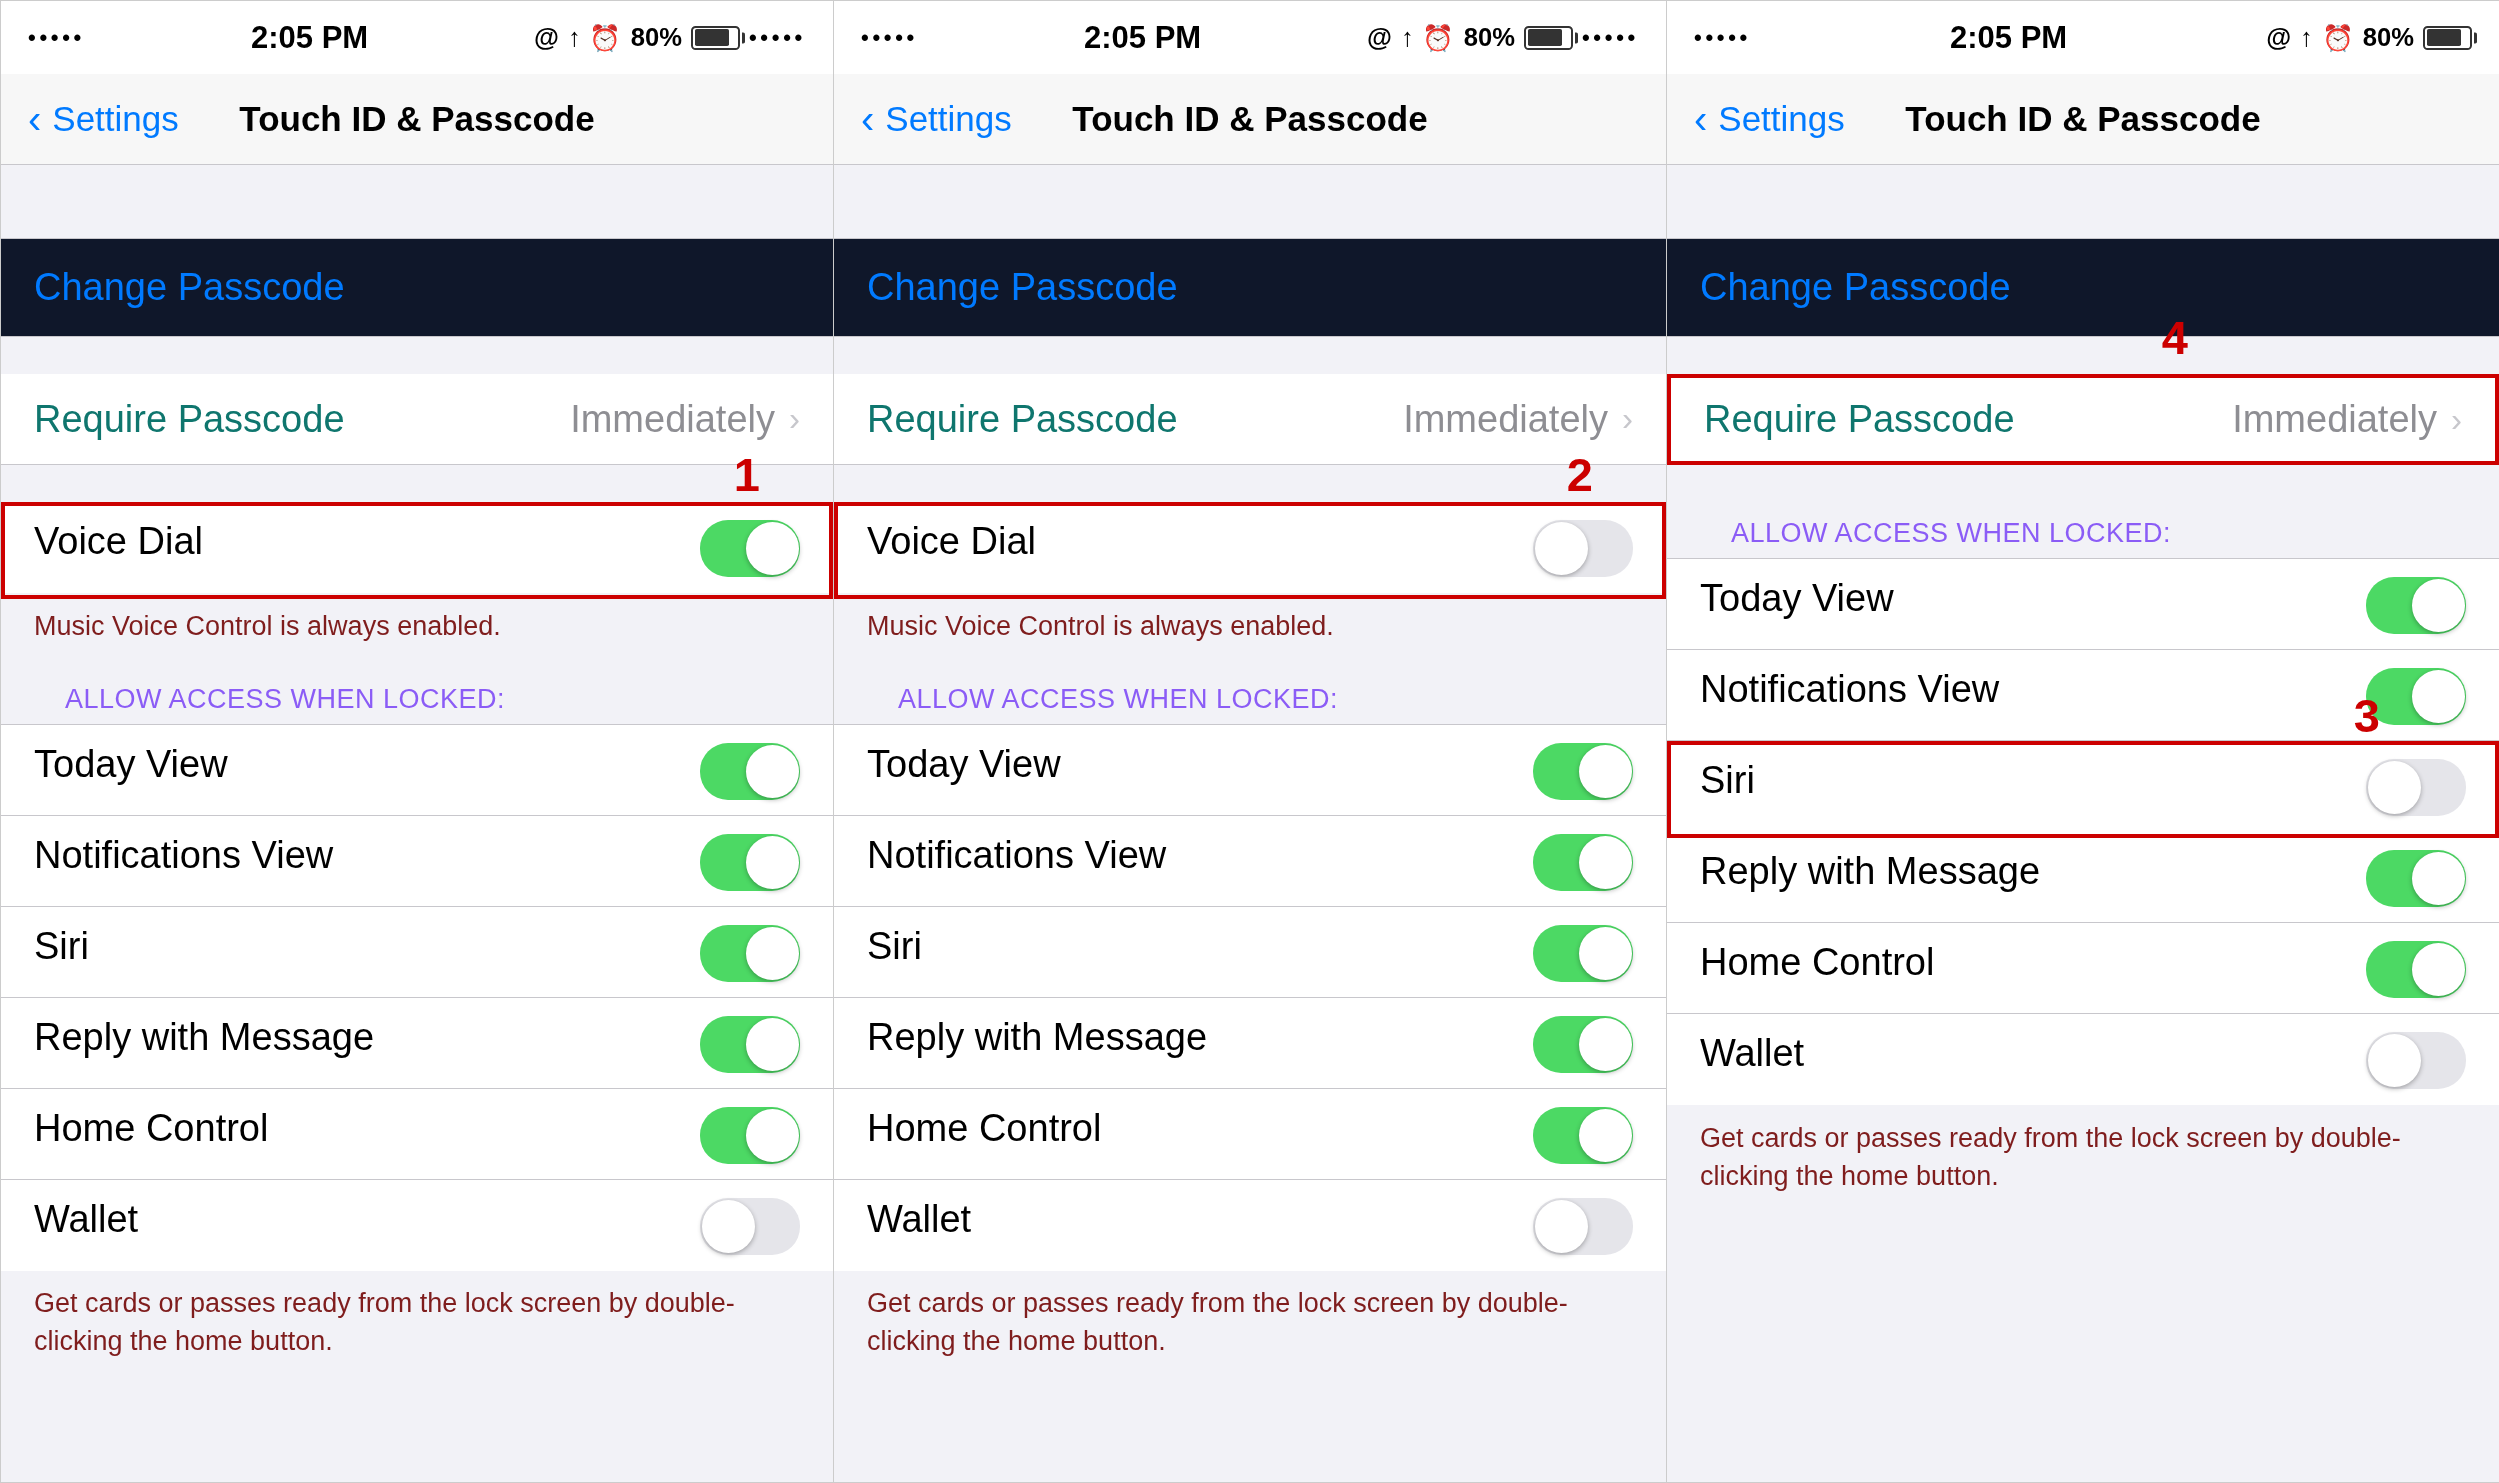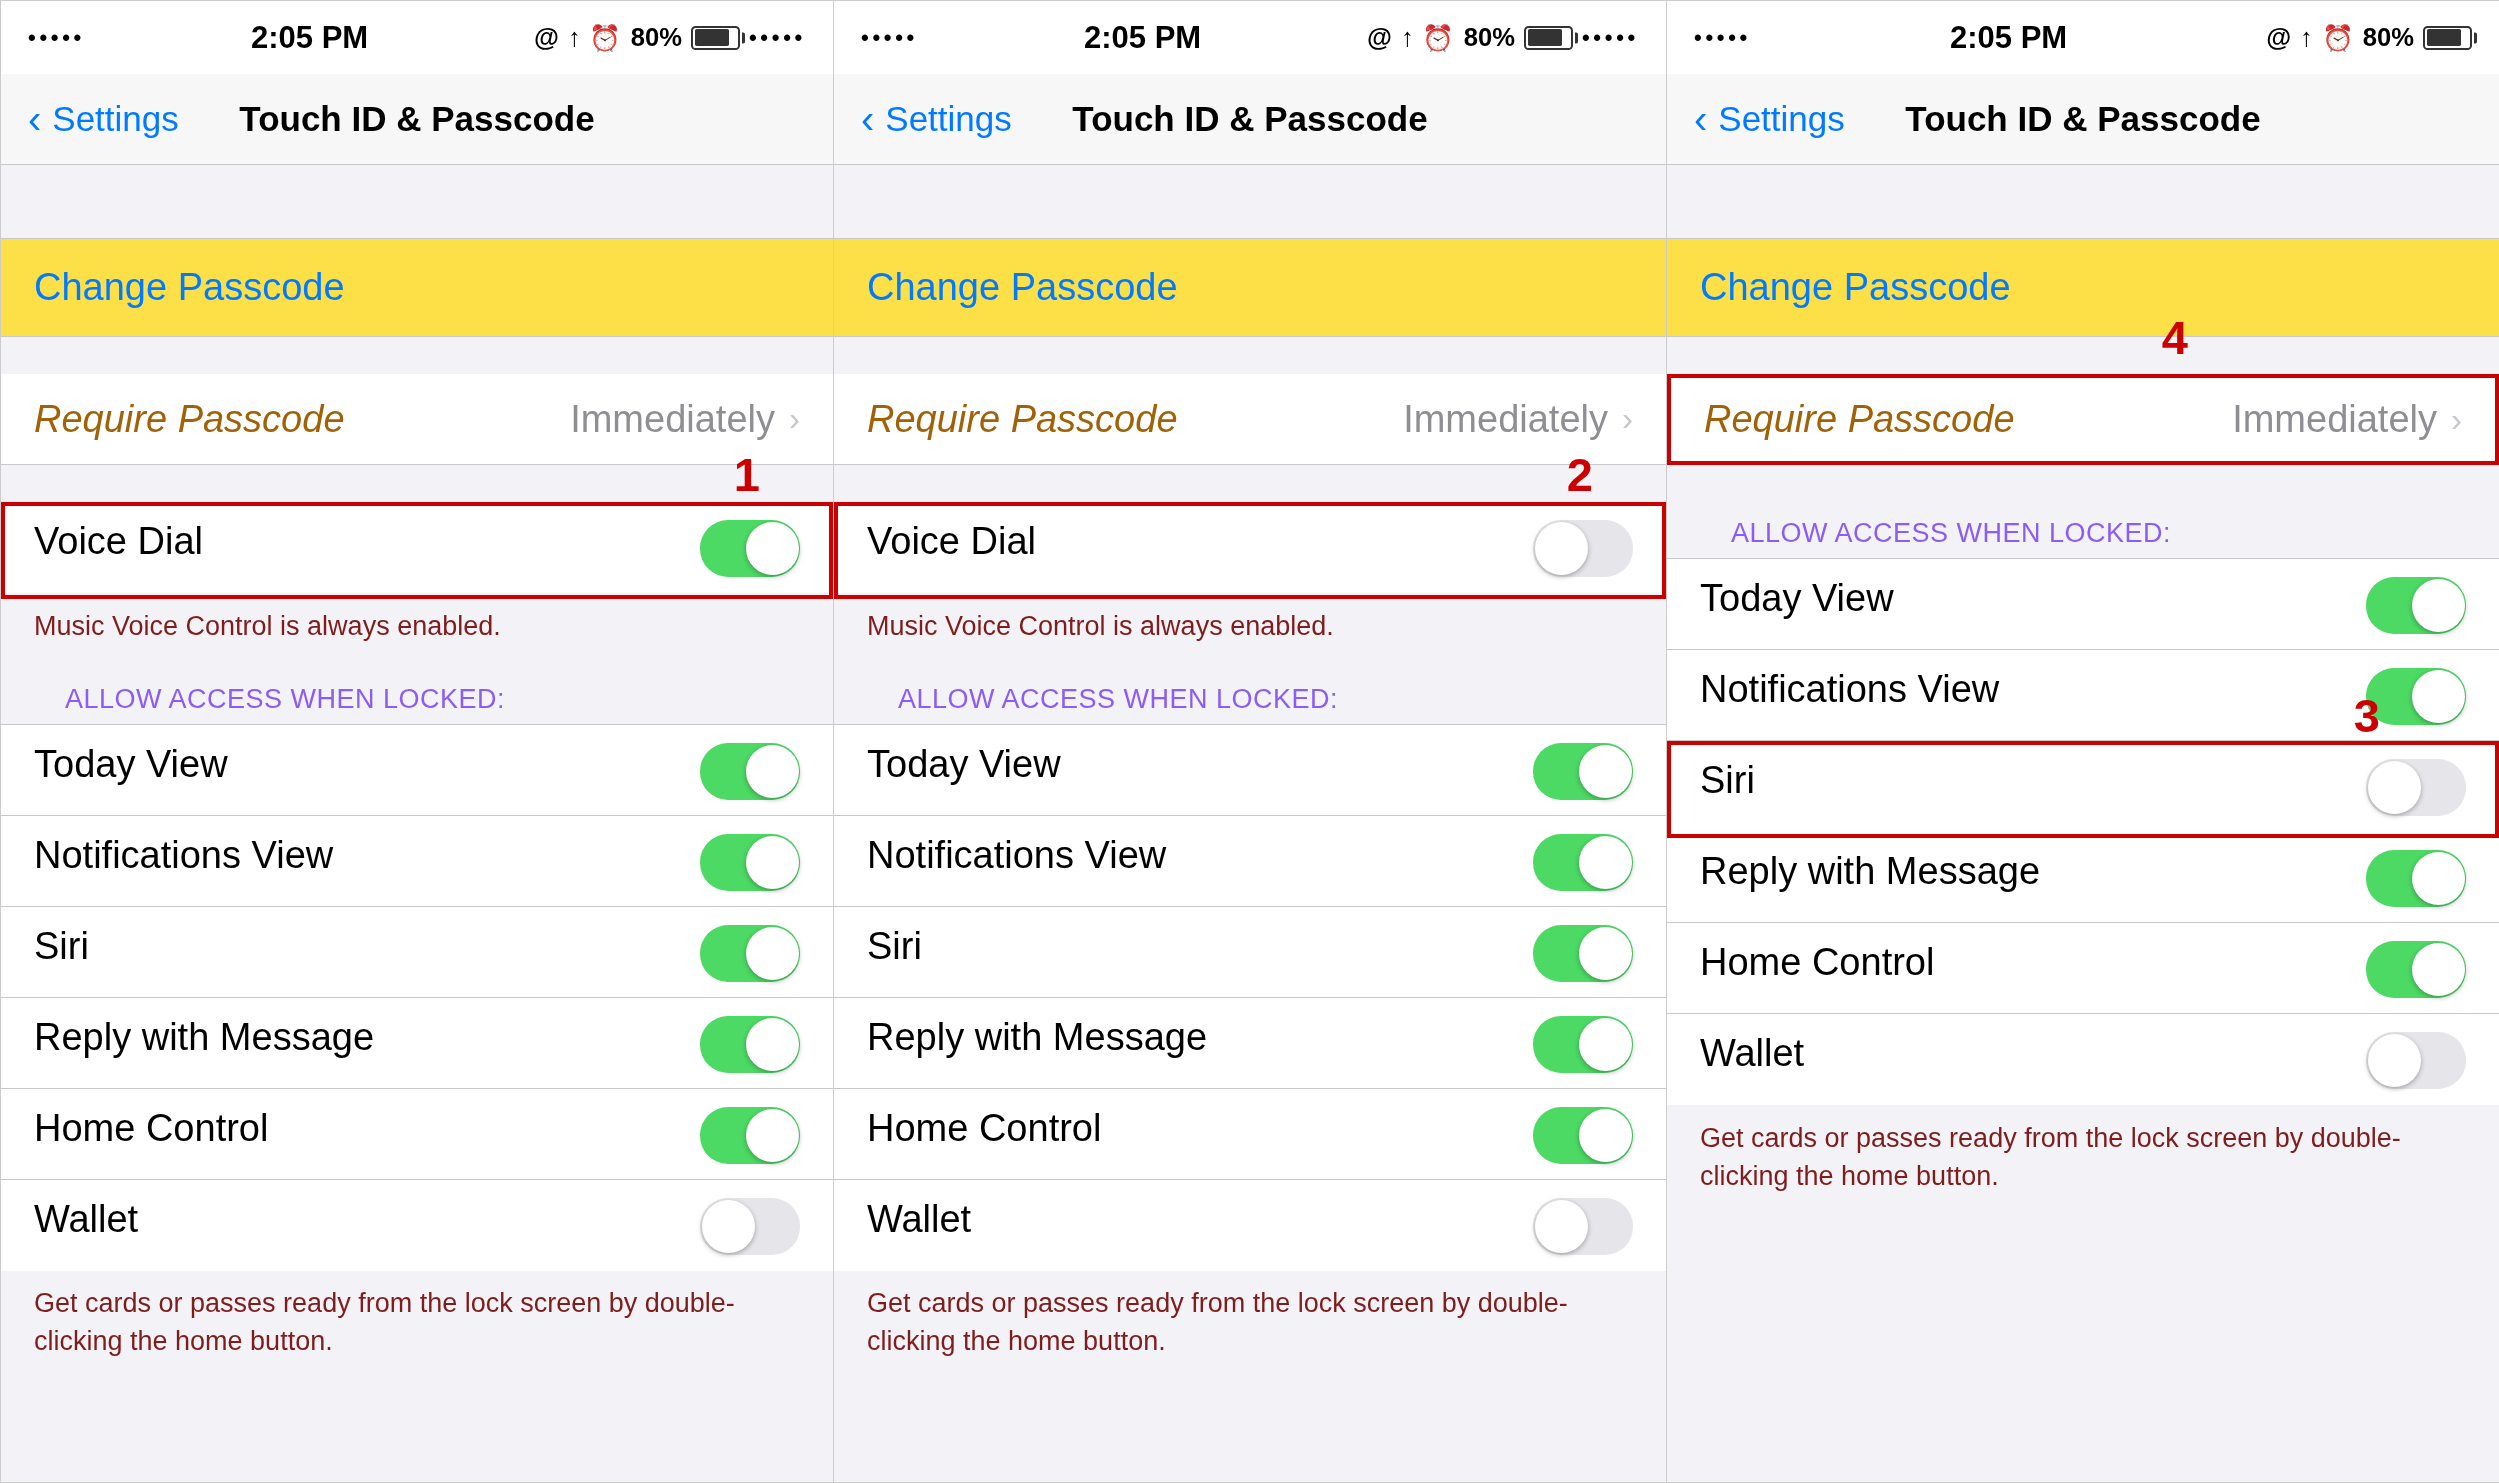--- a/index.html
+++ b/index.html
@@ -97,21 +97,21 @@
     }
 
     
     .section-header {
       background: #f2f2f7;
       height: 73px;
     }
 
     
     .change-passcode-row {
-      background: #fde047;
+      background: #0f172a;
       padding: 27px 33px;
       border-bottom: 0.9px solid #c8c7cc;
       border-top: 0.9px solid #c8c7cc;
     }
     .change-passcode-link {
       color: #007aff;
       font-size: 38px;
       font-weight: 400;
     }
 
@@ -122,22 +122,21 @@
       height: 91px;
       display: flex;
       align-items: center;
       justify-content: space-between;
       border-bottom: 0.9px solid #c8c7cc;
       margin-top: 37px;
       position: relative;
     }
     .require-passcode-label {
       font-size: 38px;
-      color: #a16207;
-      font-style: italic;
+      color: #0f766e;
     }
     .require-passcode-value {
       font-size: 38px;
       color: #8e8e93;
       display: flex;
       align-items: center;
       gap: 14px;
     }
     .chevron-right {
       color: #c7c7cc;

